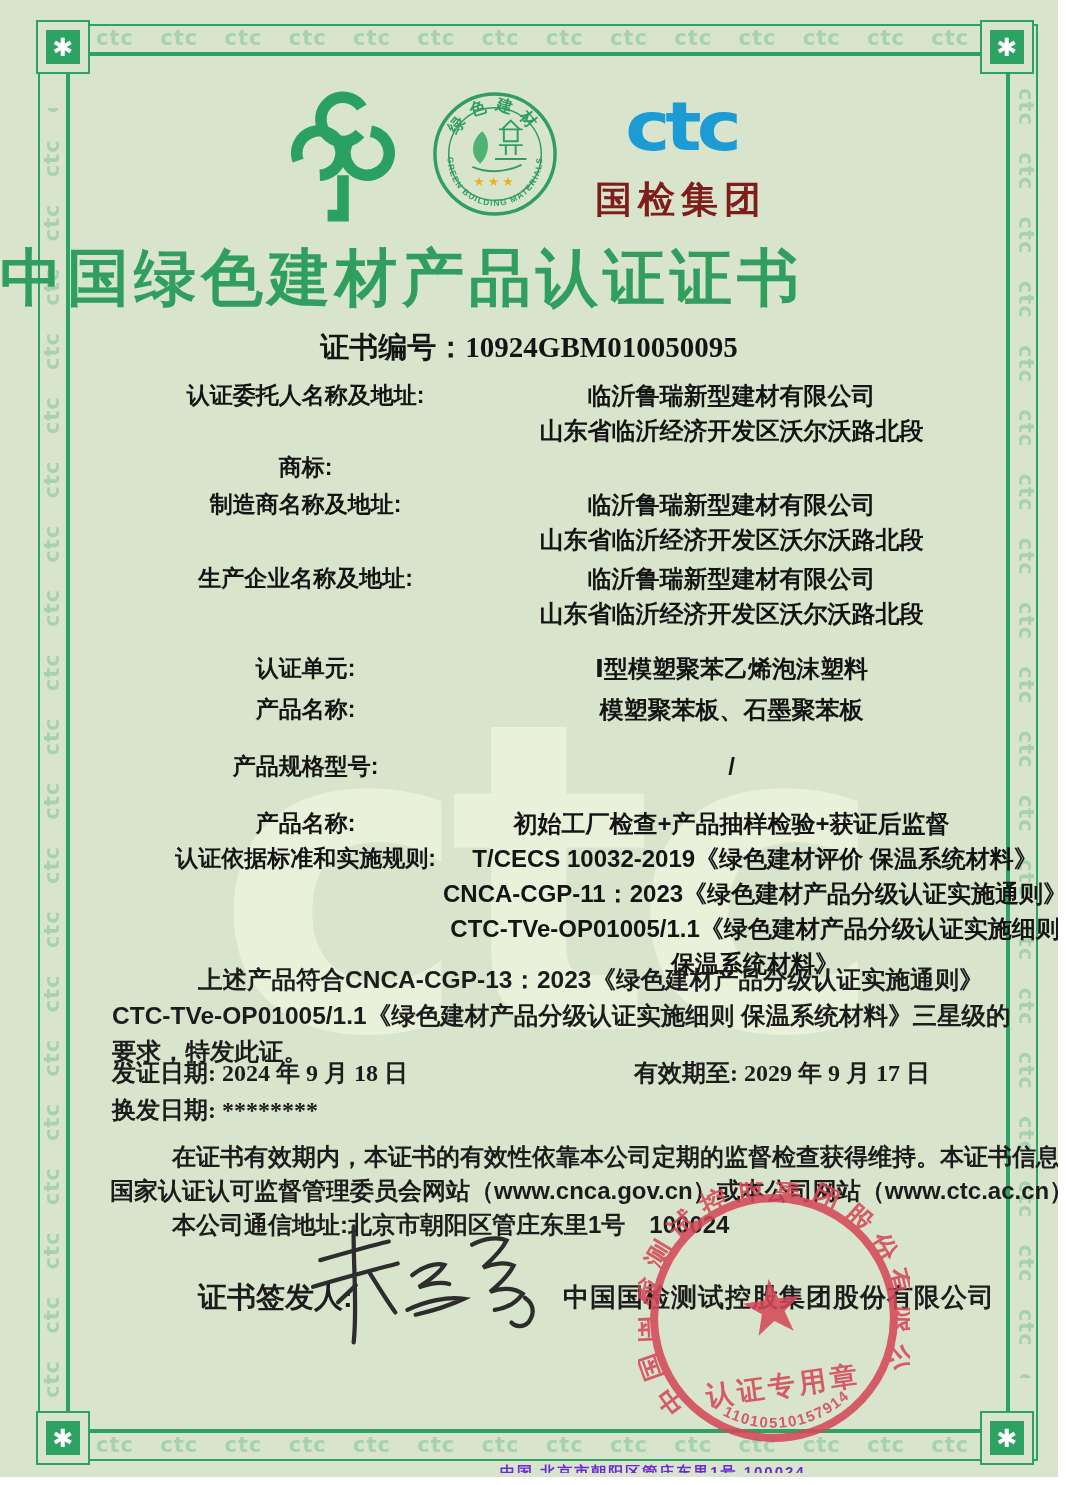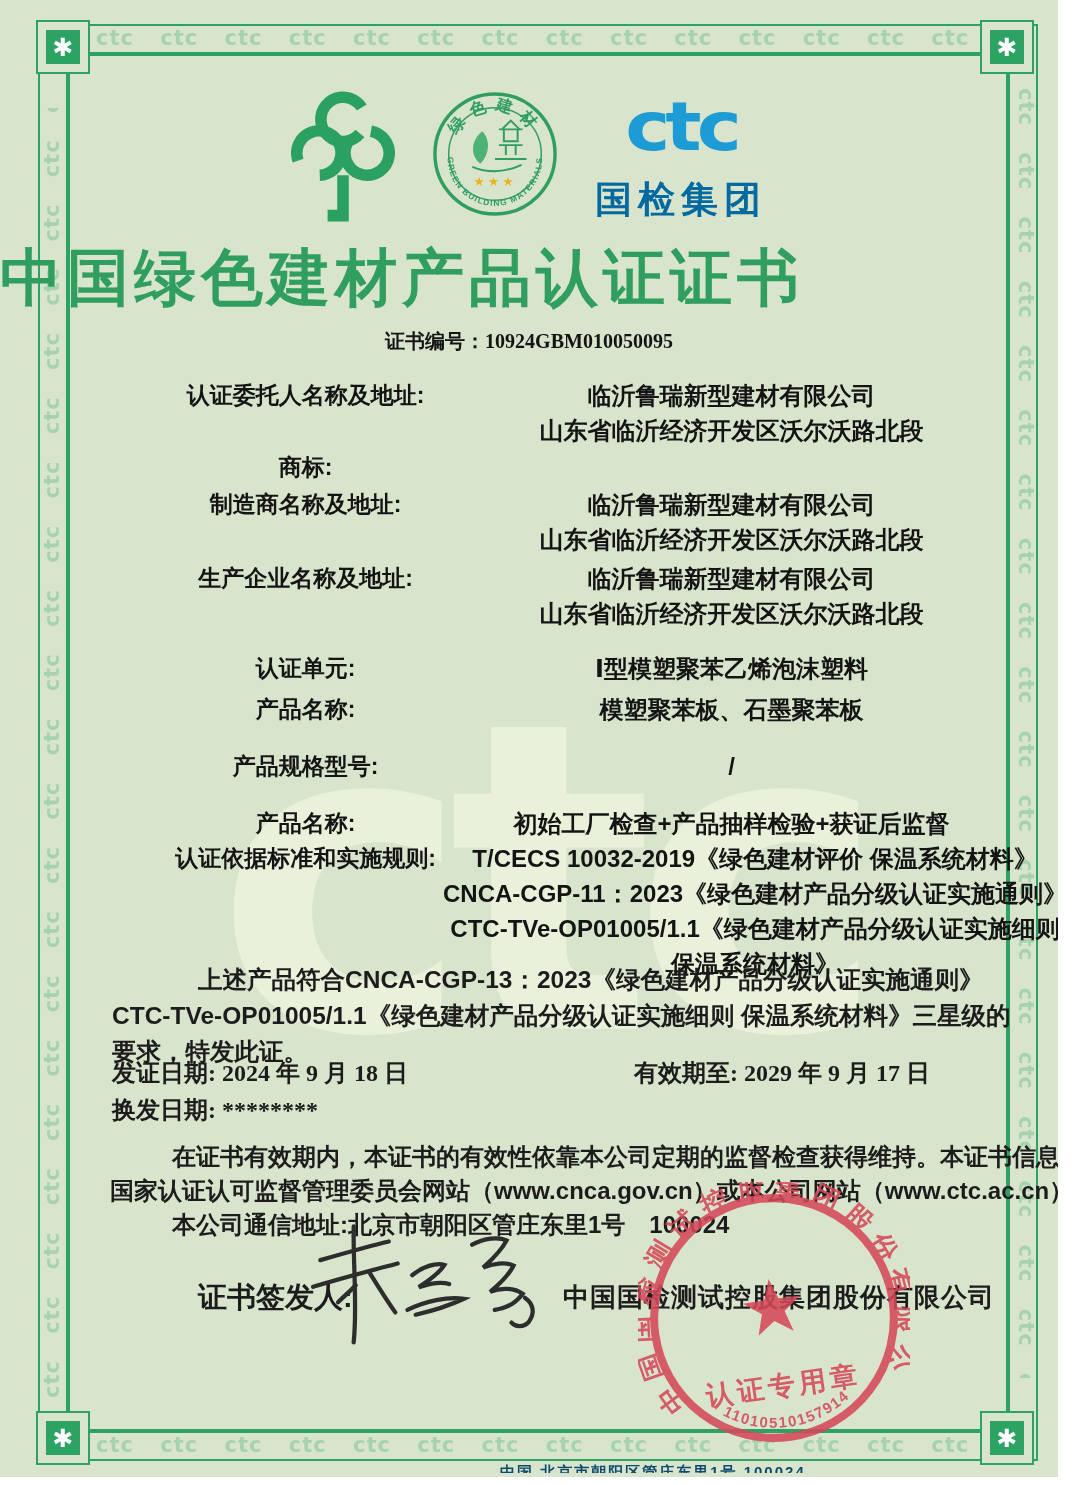--- a/index.html
+++ b/index.html
@@ -21,27 +21,27 @@
           display:flex;align-items:center;justify-content:center;z-index:2;}
   .corner-tl{left:36px;top:20px;} .corner-tr{right:46px;top:20px;}
   .corner-bl{left:36px;bottom:20px;} .corner-br{right:46px;bottom:20px;}
   .corner-inner{width:34px;height:34px;background:#2ca263;color:#fff;display:flex;align-items:center;
           justify-content:center;font-size:25px;font-weight:bold;line-height:1;}
   
   .header{position:absolute;top:82px;left:0;right:22px;display:flex;justify-content:center;
           align-items:center;gap:36px;z-index:2;}
   .ctc-block{display:flex;flex-direction:column;align-items:center;line-height:1;}
   .ctc-word{font:900 76px "DejaVu Sans",sans-serif;color:#1d9bd5;letter-spacing:-5px;transform:scaleY(.9);}
-  .group-name{font:900 37px "DejaVu Sans",sans-serif;color:#0369a1;letter-spacing:6px;margin-top:4px;}
+  .group-name{font:900 37px "DejaVu Sans",sans-serif;color:#7f1d1d;letter-spacing:6px;margin-top:4px;}
   
   .title{position:absolute;top:236px;left:0;right:22px;text-align:left;z-index:2;
          font-family:"DejaVu Serif","Liberation Serif",serif;font-weight:bold;font-size:62px;
          color:#2f9e5e;letter-spacing:5px;}
   .certno{position:absolute;top:328px;left:0;right:22px;text-align:center;z-index:2;
-          font-family:"Liberation Serif","DejaVu Serif",serif;font-weight:bold;font-size:20px;color:#141414;}
+          font-family:"Liberation Serif","DejaVu Serif",serif;font-weight:bold;font-size:29px;color:#141414;}
   
   .fields{position:absolute;top:378px;left:168px;right:60px;z-index:2;font-weight:bold;
           font-size:24px;color:#141414;text-align:center;}
   .frow{display:flex;line-height:35px;}
   .flabel{flex:0 0 275px;font-size:23px;}
   .fvals{flex:1;white-space:nowrap;}
   .fvals span{display:block;}
   .frow:nth-child(2){margin-top:2px;} .frow:nth-child(3){margin-top:2px;}
   .frow:nth-child(4){margin-top:4px;} .frow:nth-child(5){margin-top:20px;}
   .frow:nth-child(6){margin-top:6px;} .frow:nth-child(7){margin-top:22px;}
@@ -58,21 +58,21 @@
           font-size:24px;line-height:34px;}
   .notice span{display:block;white-space:nowrap;}
   .notice .indent{padding-left:62px;}
   
   .signer-label{position:absolute;left:198px;top:1278px;z-index:2;font-weight:bold;font-size:29px;}
   .signature{position:absolute;left:292px;top:1212px;width:255px;height:132px;z-index:3;transform:rotate(-2deg);}
   .company{position:absolute;left:563px;top:1280px;z-index:2;font-weight:bold;font-size:26px;letter-spacing:1px;}
   .seal{position:absolute;left:638px;top:1182px;width:272px;height:272px;z-index:4;opacity:.88;}
   
   .footer-cut{position:absolute;left:500px;top:1463px;width:420px;height:10px;overflow:hidden;z-index:3;
-              font-size:15px;font-weight:bold;color:#0c4a6e;letter-spacing:2px;filter:blur(.4px);}
+              font-size:15px;font-weight:bold;color:#6d28d9;letter-spacing:2px;filter:blur(.4px);}
   .edge-r{position:absolute;right:0;top:0;width:22px;height:100%;background:#ffffff;z-index:6;}
   .edge-b{position:absolute;left:0;bottom:0;width:100%;height:8px;background:#ffffff;z-index:6;}
 </style>
 </head>
 <body>
 
 <div class="page">
 
   <div class="watermark">ctc</div>
 

